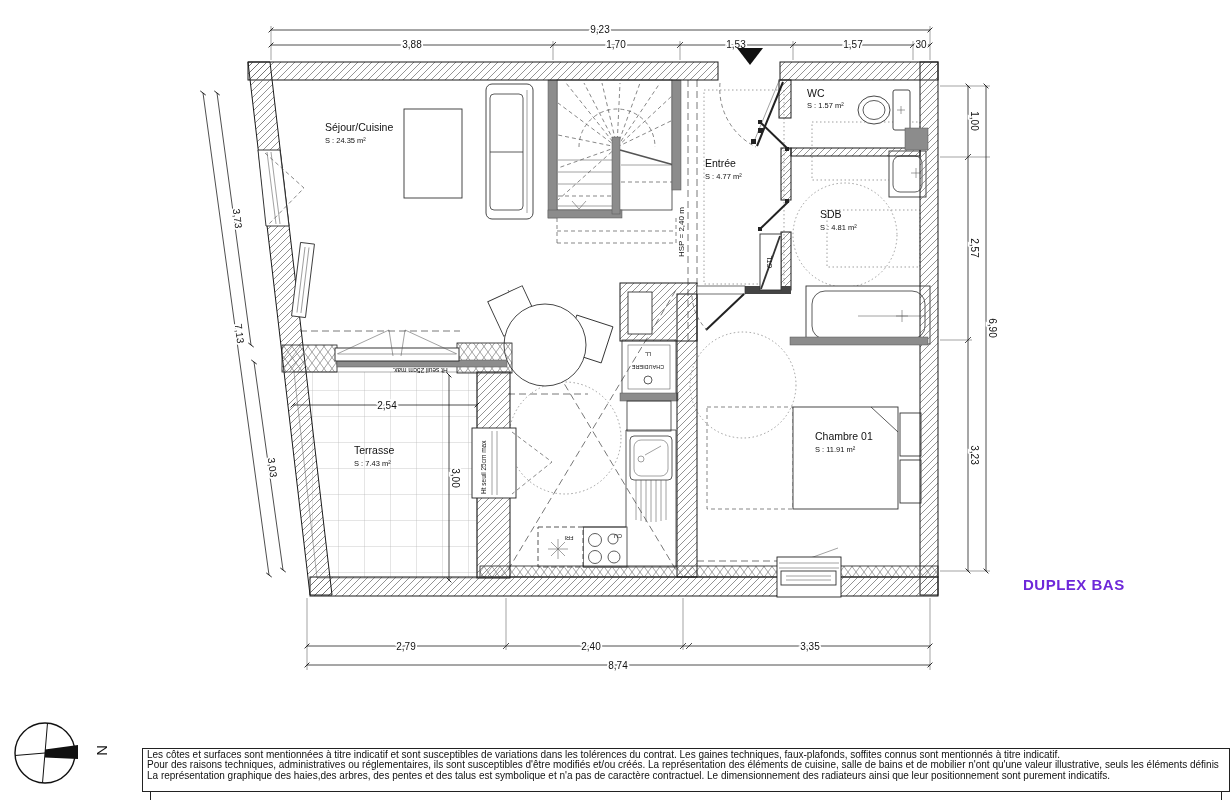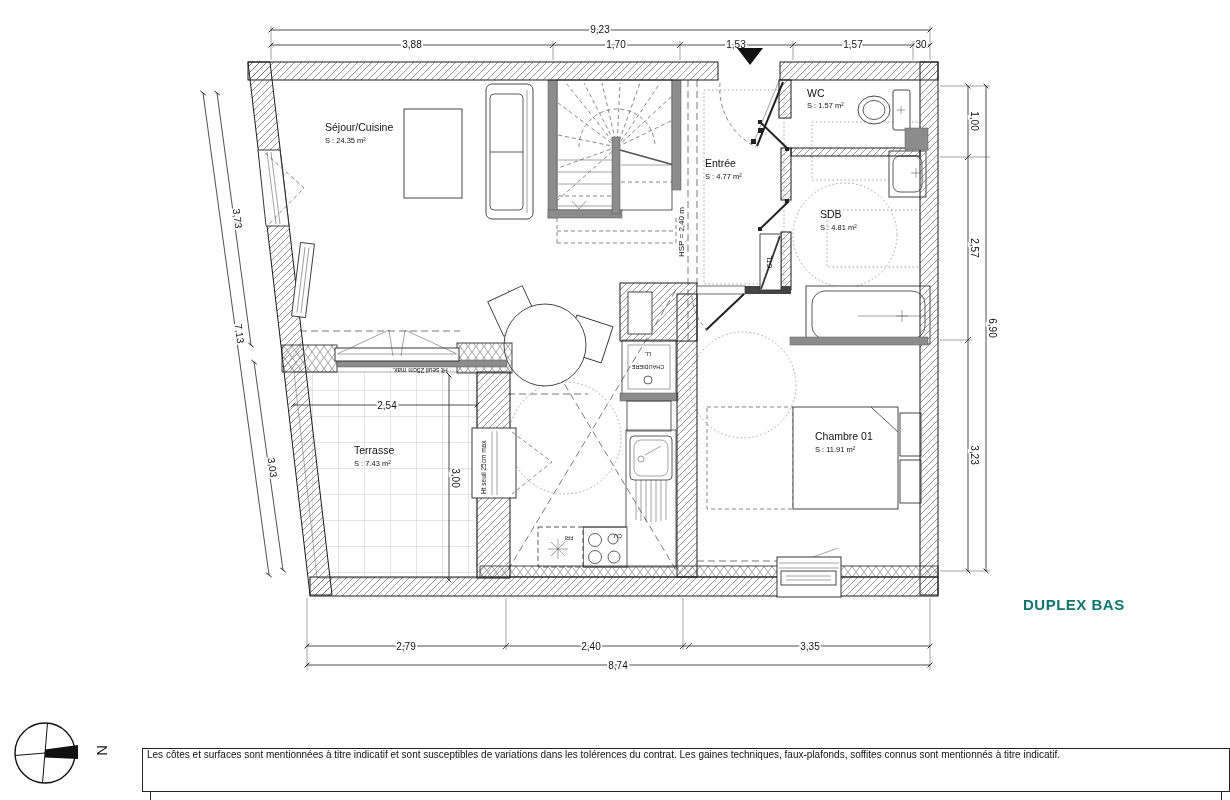--- a/index.html
+++ b/index.html
@@ -18,21 +18,21 @@
   .dot {stroke:#777;stroke-width:.7;fill:none;stroke-dasharray:1.5 2.5;}
   .dim {stroke:#222;stroke-width:.8;fill:none;}
   .ext {stroke:#444;stroke-width:.5;fill:none;}
   .win {fill:#fff;stroke:#222;stroke-width:.9;}
   .tRoom{font-size:10.5px;}
   .tArea{font-size:7.5px;}
   .tDim{font-size:10px;paint-order:stroke;stroke:#fff;stroke-width:3.5px;text-anchor:middle;}
   .tSmall{font-size:6.5px;}
   .tTiny{font-size:5.5px;}
   .mid{text-anchor:middle;}
-  #plan-title{position:absolute;left:1023px;top:596px;font-size:15px;font-weight:bold;letter-spacing:.5px;color:#0f766e;}
+  #plan-title{position:absolute;left:1023px;top:576px;font-size:15px;font-weight:bold;letter-spacing:.5px;color:#6d28d9;}
   #disclaimer{position:absolute;left:142px;top:748px;width:1078px;height:40px;border:1px solid #222;background:#fff;
     font-size:10px;line-height:10.4px;padding:1px 4px;white-space:nowrap;overflow:hidden;color:#111;}
   #disclaimer2{position:absolute;left:150px;top:791px;width:1070px;height:8px;border:1px solid #222;background:#fff;}
 </style>
 </head>
 <body>
 
 <svg width="1230" height="800" viewBox="0 0 1230 800">
   <defs>
     <pattern id="hatch" width="7" height="7" patternUnits="userSpaceOnUse">
@@ -322,14 +322,16 @@
     <line x1="-30" y1="2.5" x2="30" y2="-2.5" stroke="#111" stroke-width="1"></line>
     <line x1="2.5" y1="-30" x2="-2.5" y2="30" stroke="#111" stroke-width="1"></line>
     <polygon points="0,-3.5 33,-8 33,6 0,4.5" fill="#111"></polygon>
     <text style="font-size:15px" transform="translate(52,-8) rotate(90)">N</text>
   </g>
 </svg>
 
 <div id="plan-title">DUPLEX BAS</div>
 <div id="disclaimer">
   <div>Les côtes et surfaces sont mentionnées à titre indicatif et sont susceptibles de variations dans les tolérences du contrat. Les gaines techniques, faux-plafonds, soffites connus sont mentionnés à titre indicatif.</div>
+  <div>Pour des raisons techniques, administratives ou réglementaires, ils sont susceptibles d'être modifiés et/ou créés. La représentation des éléments de cuisine, salle de bains et de mobilier n'ont qu'une valeur illustrative, seuls les éléments définis</div>
+  <div>La représentation graphique  des haies,des arbres, des pentes et des talus est  symbolique et n'a pas de caractère contractuel. Le dimensionnement des radiateurs ainsi que leur positionnement sont purement indicatifs.</div>
 </div>
 <div id="disclaimer2"></div>
 
 </body></html>

